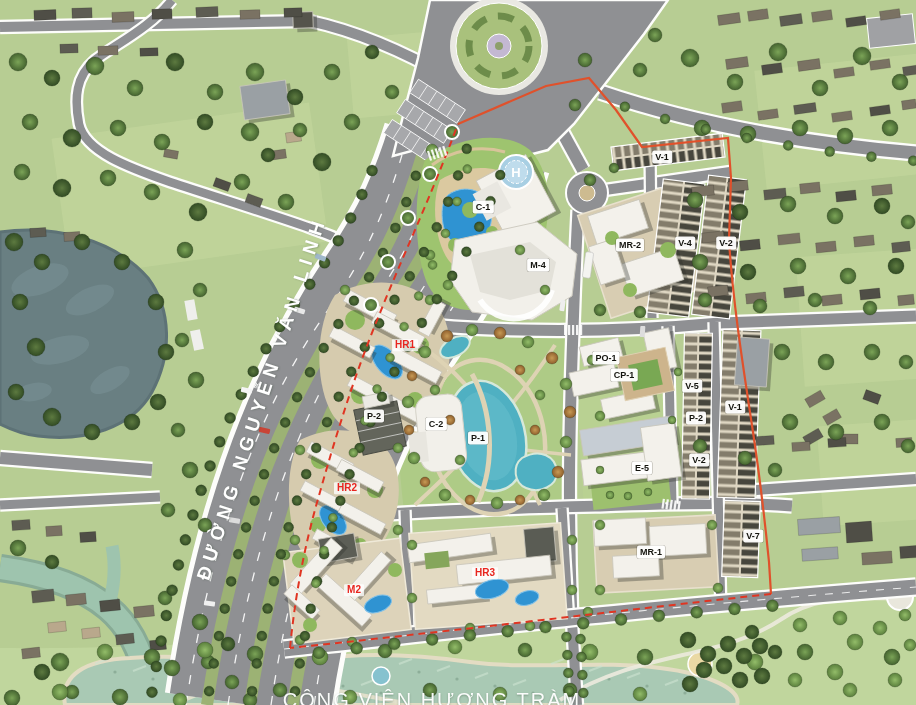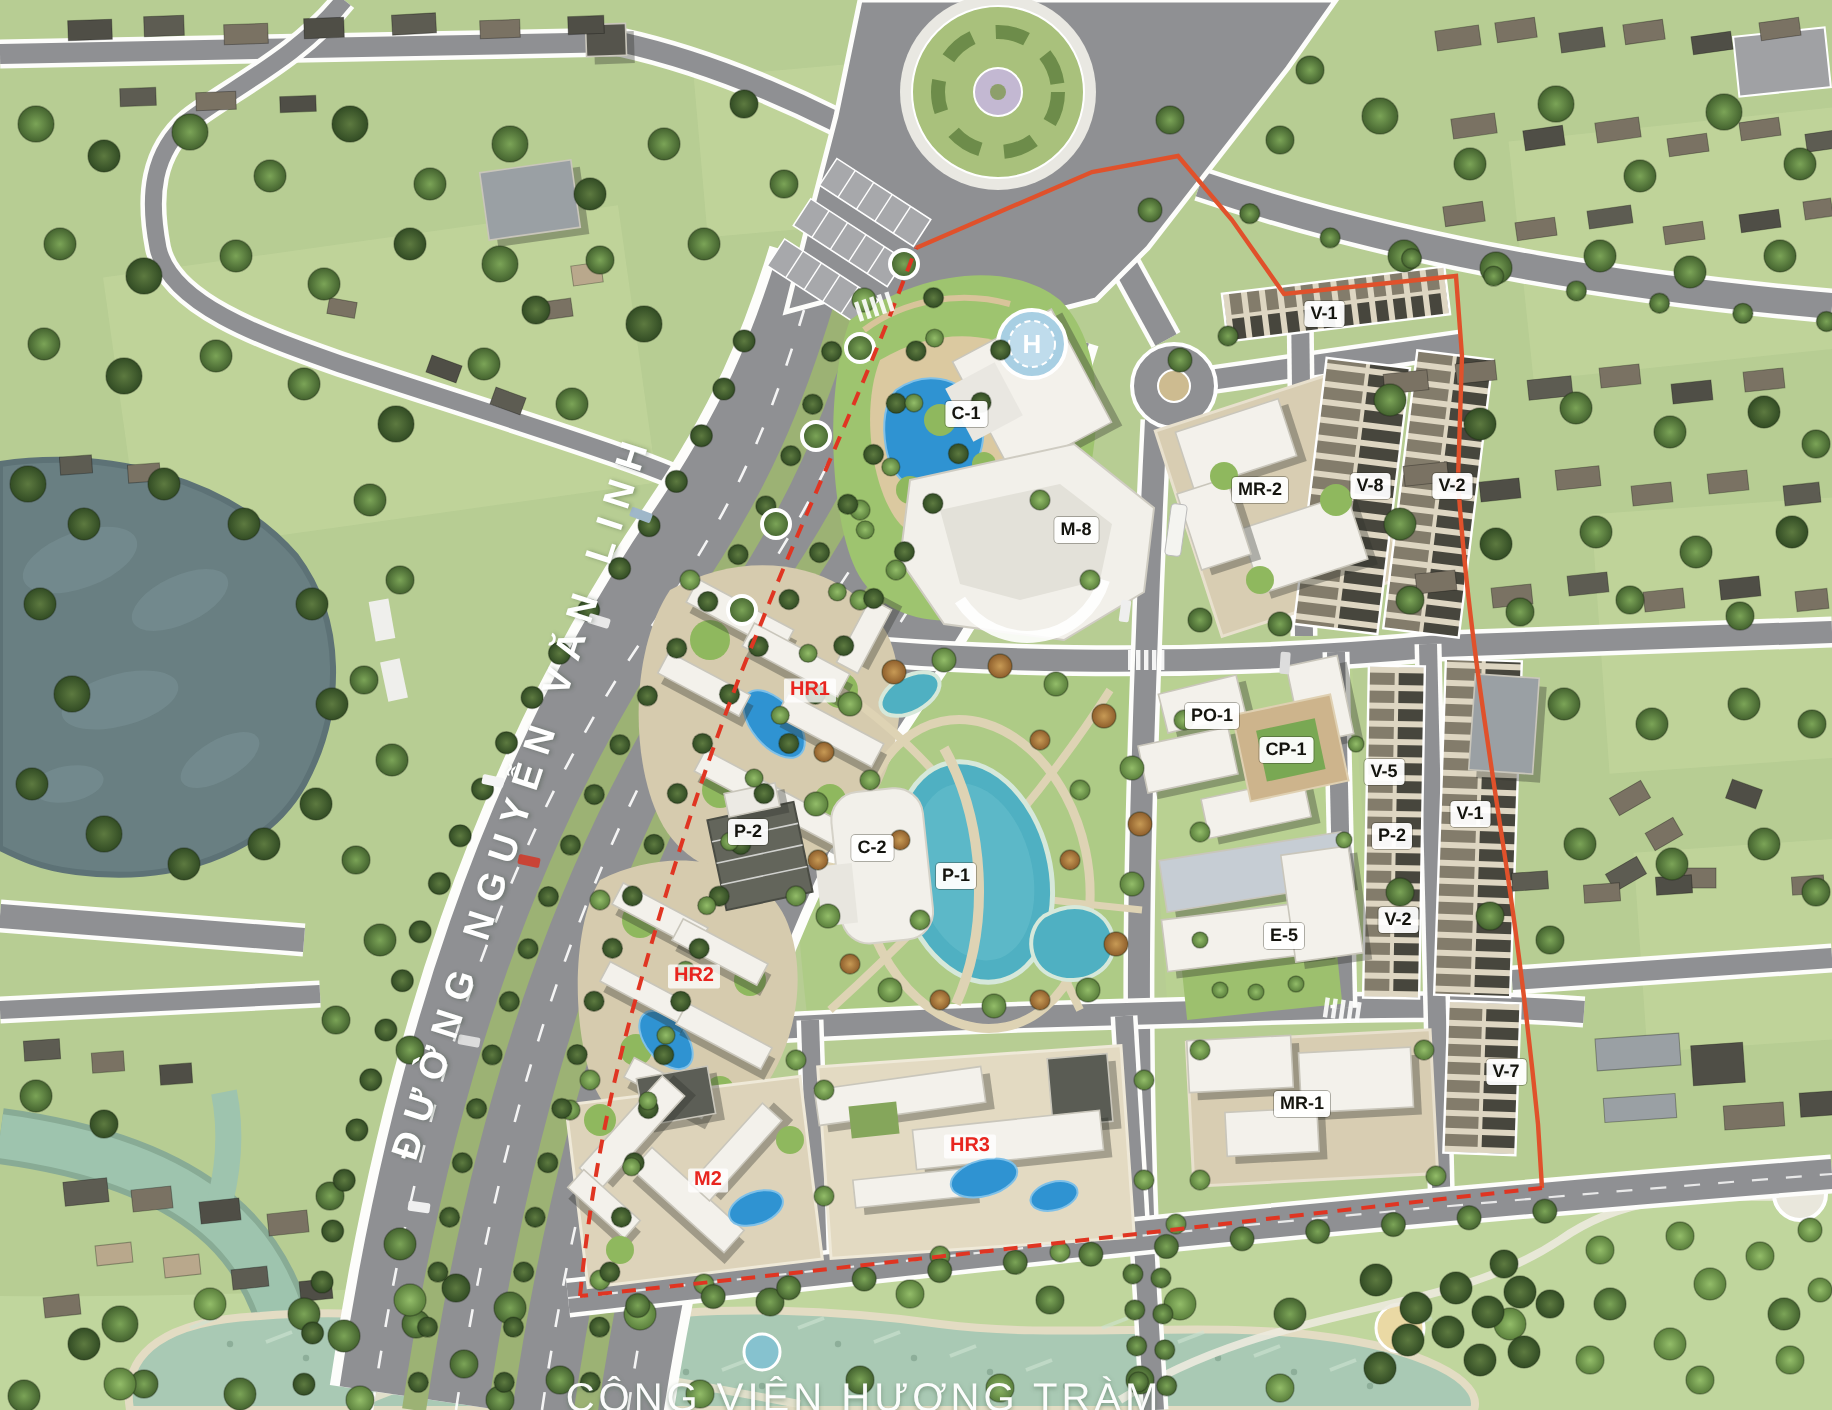--- a/index.html
+++ b/index.html
@@ -921,30 +921,30 @@
         <path d="M300,655 C450,637 600,620 780,605"></path>
       </g>
 </svg>
 
 <div id="labels">
   <div class="street">ĐƯỜNG NGUYỄN VĂN LINH</div>
   <div class="parkname">CÔNG VIÊN HƯƠNG TRÀM</div>
   <div class="heli">H</div>
 
   <div class="lbl" style="left:483px;top:207px">C-1</div>
-  <div class="lbl" style="left:538px;top:265px">M-8</div>
+  <div class="lbl" style="left:538px;top:265px">M-4</div>
   <div class="lbl" style="left:630px;top:245px">MR-2</div>
   <div class="lbl" style="left:662px;top:157px">V-1</div>
-  <div class="lbl" style="left:685px;top:243px">V-8</div>
+  <div class="lbl" style="left:685px;top:243px">V-4</div>
   <div class="lbl" style="left:726px;top:243px">V-2</div>
   <div class="lbl" style="left:374px;top:416px">P-2</div>
   <div class="lbl" style="left:436px;top:424px">C-2</div>
   <div class="lbl" style="left:478px;top:438px">P-1</div>
   <div class="lbl" style="left:606px;top:358px">PO-1</div>
-  <div class="lbl" style="left:643px;top:375px">CP-1</div>
+  <div class="lbl" style="left:624px;top:375px">CP-1</div>
   <div class="lbl" style="left:692px;top:386px">V-5</div>
   <div class="lbl" style="left:735px;top:407px">V-1</div>
   <div class="lbl" style="left:696px;top:418px">P-2</div>
   <div class="lbl" style="left:699px;top:460px">V-2</div>
   <div class="lbl" style="left:642px;top:468px">E-5</div>
   <div class="lbl" style="left:651px;top:552px">MR-1</div>
   <div class="lbl" style="left:753px;top:536px">V-7</div>
 
   <div class="hl" style="left:405px;top:345px">HR1</div>
   <div class="hl" style="left:347px;top:488px">HR2</div>

